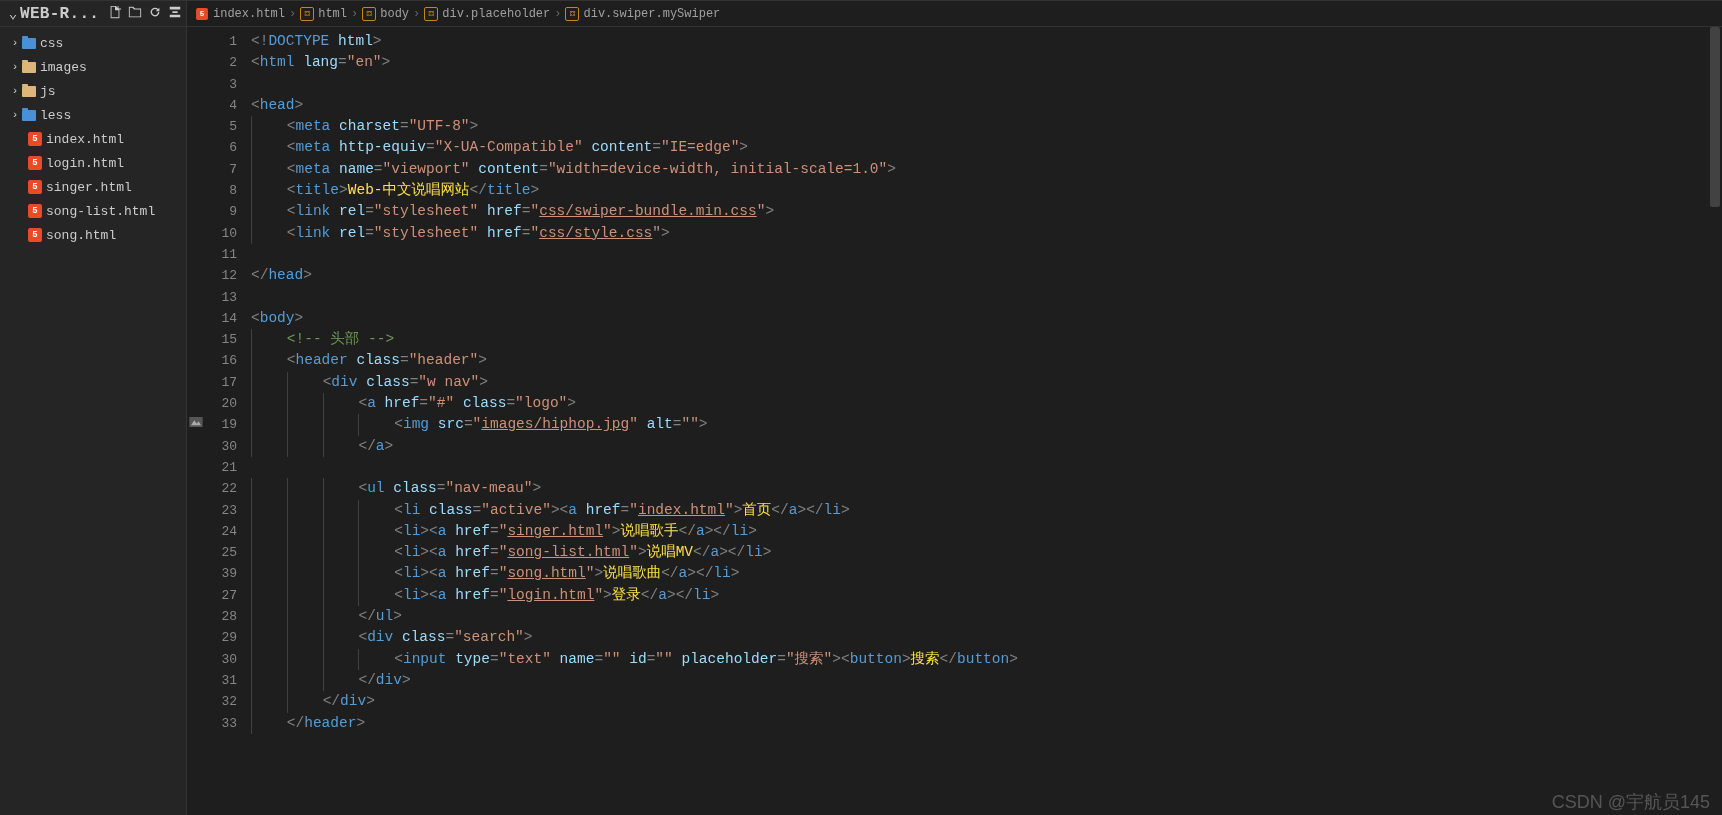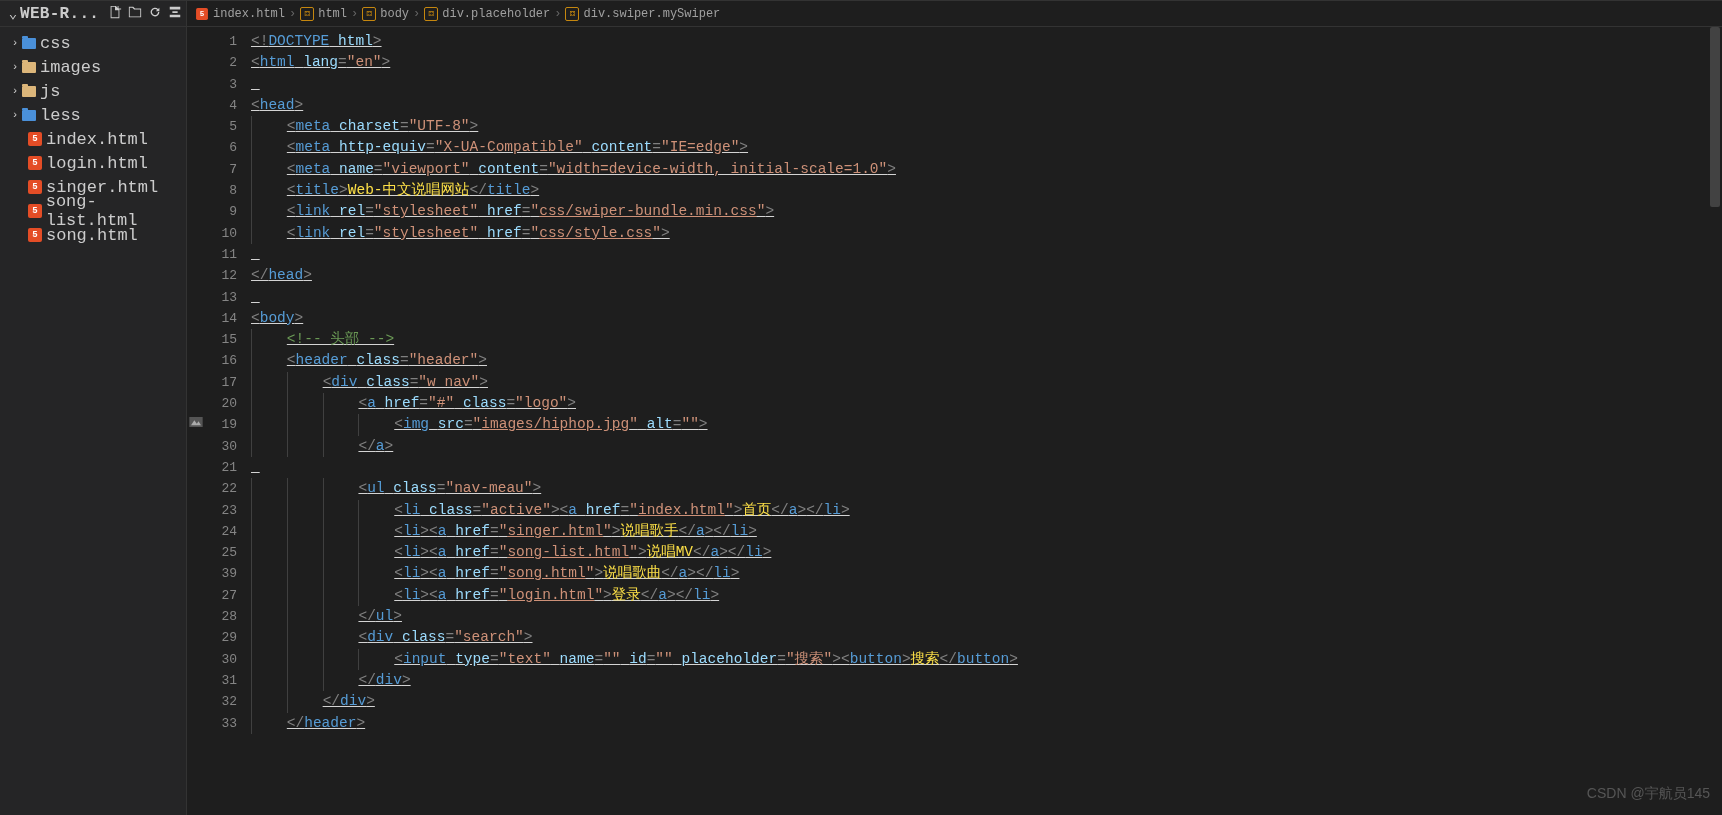--- a/index.html
+++ b/index.html
@@ -10,57 +10,57 @@
 .sidebar { width:187px; background:#252526; border-right:1px solid #333; display:flex; flex-direction:column; }
 .sidebar-top { display:flex; align-items:center; height:26px; padding:0 4px 0 6px; border-bottom:1px solid #333; }
 .sidebar-top .chev { width:14px; text-align:center; color:#ccc; }
 .sidebar-top .title { flex:1; font-size:16px; font-weight:bold; color:#cccccc; letter-spacing:0.3px; white-space:nowrap; overflow:hidden; text-overflow:ellipsis; }
 .sidebar-top .ticons { display:flex; gap:6px; color:#ccc; font-size:13px; }
 .sidebar-top .ticons span { cursor:pointer; }
 .tree { padding-top:4px; }
 .tree-row { display:flex; align-items:center; height:24px; padding-left:8px; cursor:pointer; }
 .tree-row .tw { width:14px; color:#ccc; display:inline-block; text-align:center; font-size:11px; }
 .tree-row .ticon { width:18px; display:inline-flex; align-items:center; }
-.tree-row .label { color:#cccccc; font-size:17px; }
+.tree-row .label { color:#cccccc; font-size:13px;text-align:right; }
 .tree-row.file { padding-left:28px; }
 .folder-icon { width:14px; height:11px; background:#dcb67a; border-radius:1px; position:relative; }
 .folder-icon.blue { background:#4a90d9; }
 .folder-icon::before { content:""; position:absolute; top:-2px; left:0; width:6px; height:2px; background:inherit; border-radius:1px 1px 0 0; }
 .h5 { width:14px; height:14px; background:#e44d26; border-radius:2px; display:inline-flex; align-items:center; justify-content:center; color:#fff; font-size:9px; font-weight:bold; }
 
 
 .main { flex:1; display:flex; flex-direction:column; background:#1e1e1e; }
 .crumbs { height:26px; display:flex; align-items:center; padding:0 8px; gap:4px; border-bottom:1px solid #333; font-size:12px; color:#a0a0a0; }
 .crumbs .sep { color:#666; }
 .crumbs .h5s { width:14px;height:14px;display:inline-flex;align-items:center;justify-content:center; }
 .crumbs .cicon { width:14px;height:14px;border:1px solid #c5870f;border-radius:2px;display:inline-flex;align-items:center;justify-content:center;color:#c5870f;font-size:9px; }
 
 .editor-wrap { flex:1; display:flex; overflow:hidden; }
 .glyph { width:18px; background:#1e1e1e; }
 .glyph-img { margin-top:calc(21.3px*18 + 4px); height:16px; display:flex; align-items:center; justify-content:center; }
 .glyph-img svg { width:14px;height:10px; }
 .gutter { width:46px; text-align:right; padding-right:14px; color:#858585; font-size:13px; line-height:21.3px; user-select:none; padding-top:4px; }
 .gutter div { height:21.3px; }
 .code { flex:1; padding-top:4px; font-size:14.5px; line-height:21.3px; white-space:pre; overflow:hidden; position:relative; }
-.code .line { height:21.3px;text-decoration:underline; }
+.code .line { height:21.3px; }
 .indent { border-left:1px solid #404040; display:inline-block; height:21.3px; vertical-align:top; }
 
 
 .t-punc { color:#808080; }
 .t-tag  { color:#569cd6; }
 .t-attr { color:#9cdcfe; }
 .t-str  { color:#ce9178; }
 .t-link { color:#ce9178; text-decoration:underline; }
 .t-text { color:#fde047; }
 .t-cmt  { color:#6a9955; }
 
 .scrollbar { width:14px; background:transparent; position:relative; }
 .scrollbar .thumb { position:absolute; top:0; left:2px; width:10px; height:180px; background:#424242; border-radius:2px; }
 
-.watermark { position:absolute; right:12px; bottom:12px; color:#7a7a7a; font-size:14px; font-family:Arial,sans-serif; opacity:.6; }
+.watermark { position:absolute; right:12px; bottom:1px; color:#7a7a7a; font-size:18px; font-family:Arial,sans-serif; opacity:.6; }
 </style>
 </head>
 <body>
 
 <div class="app">
   <div class="sidebar">
     <div class="sidebar-top">
       <span class="chev">⌄</span>
       <span class="title">WEB-R...</span>
       <span class="ticons">

